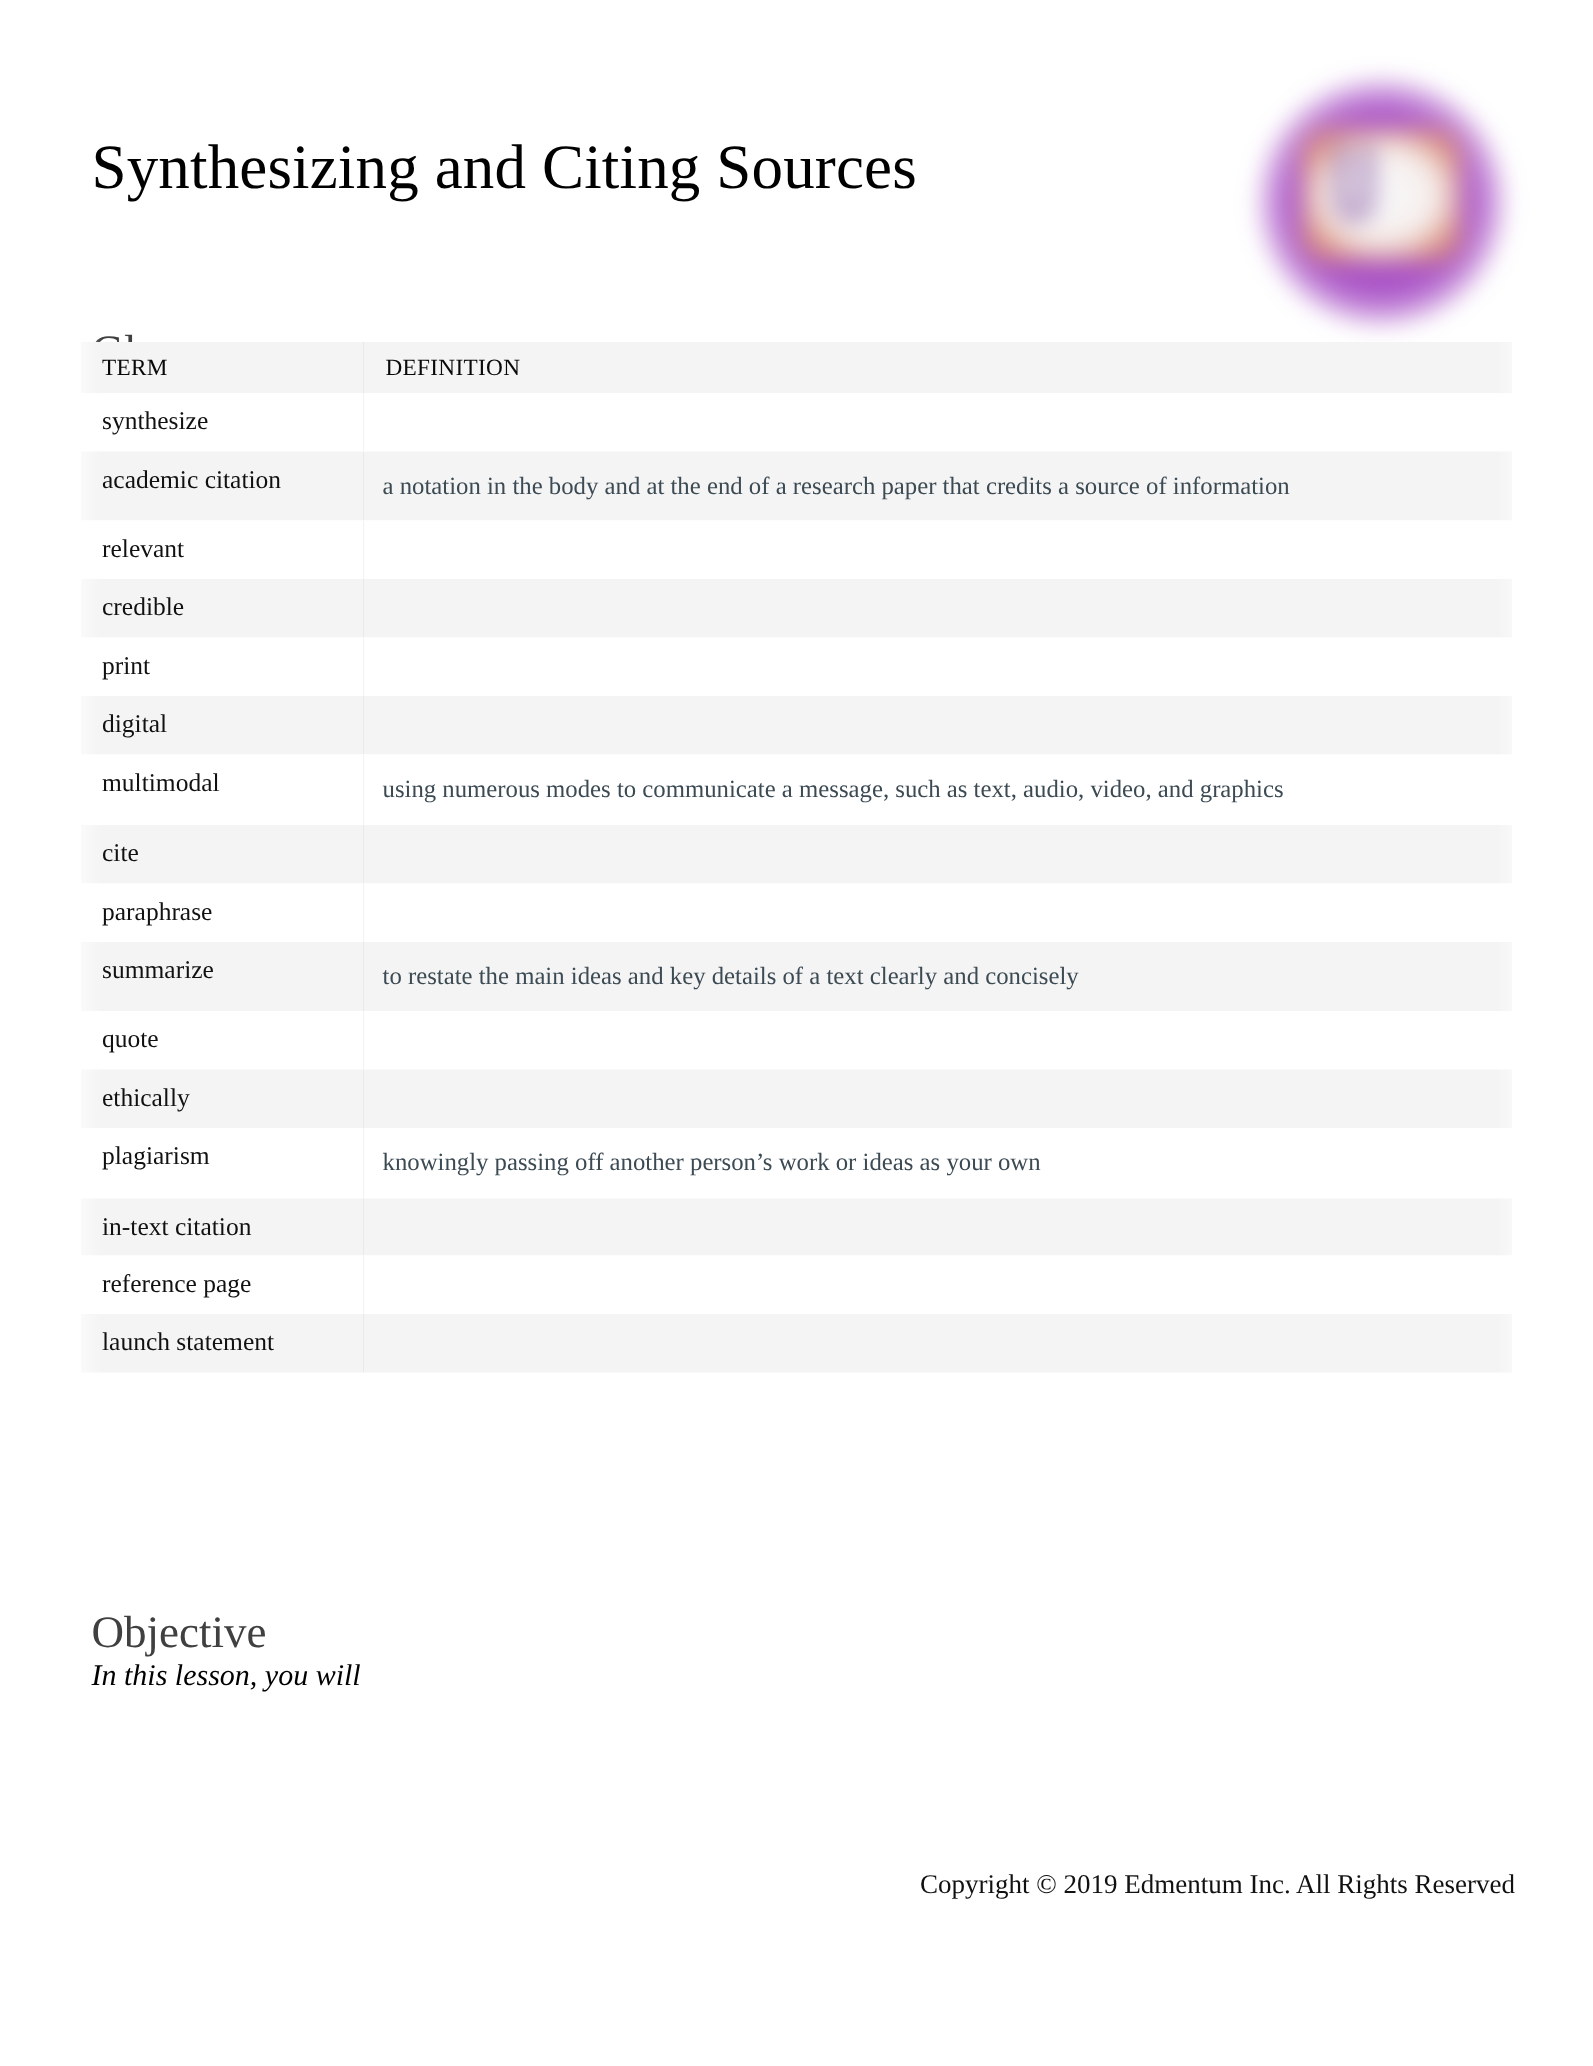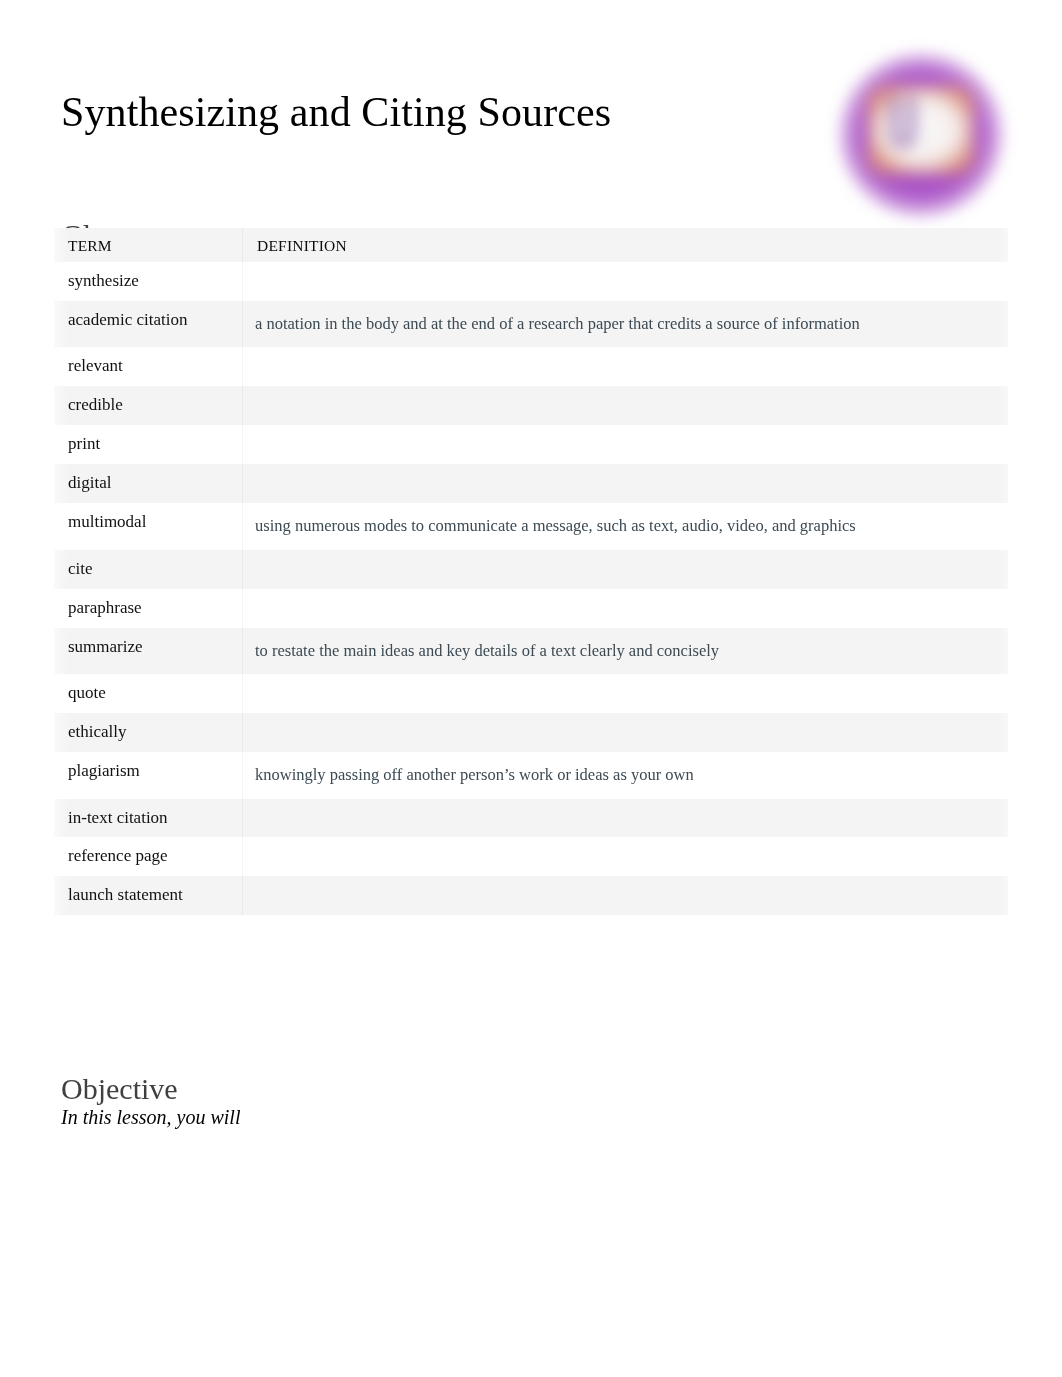--- a/index.html
+++ b/index.html
@@ -275,14 +275,15 @@
         </tbody>
     </table>
   </div>
 
   <div class="table-veil"></div>
 
   <h2 class="section-heading" id="objective-heading">Objective</h2>
 
   <p class="objective-text">In this lesson, you will</p>
 
+  <div class="footer-copyright">Copyright © 2019 Edmentum Inc. All Rights Reserved</div>
 
 </div>
 
 </body></html>

